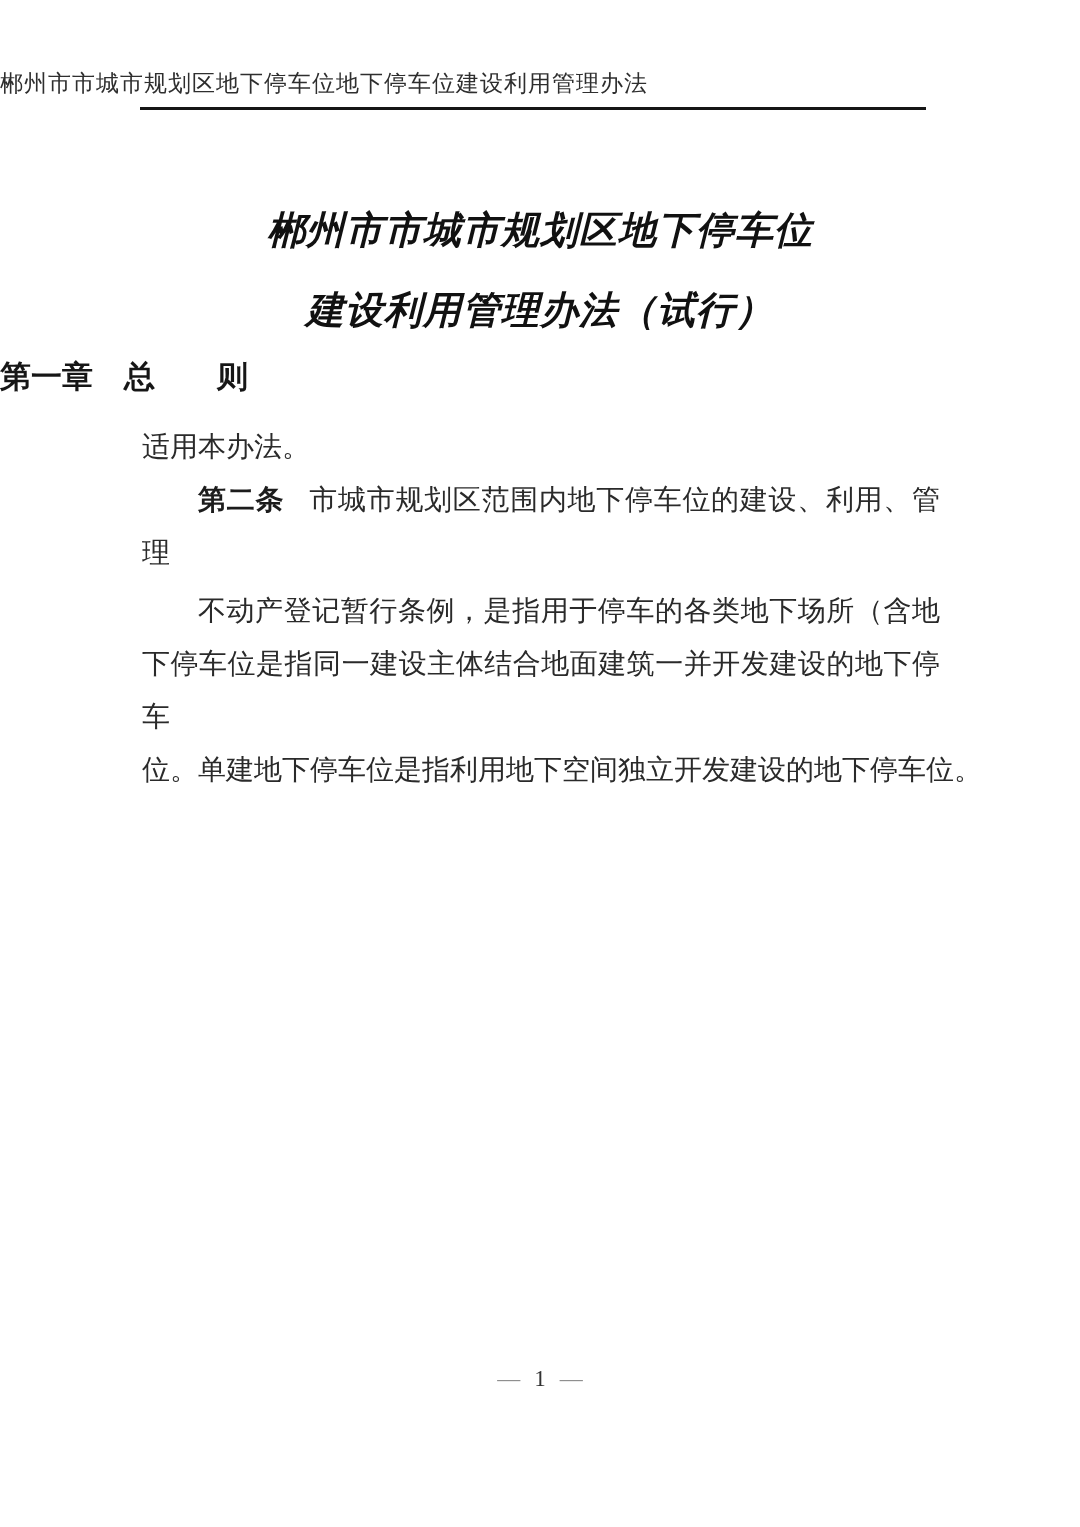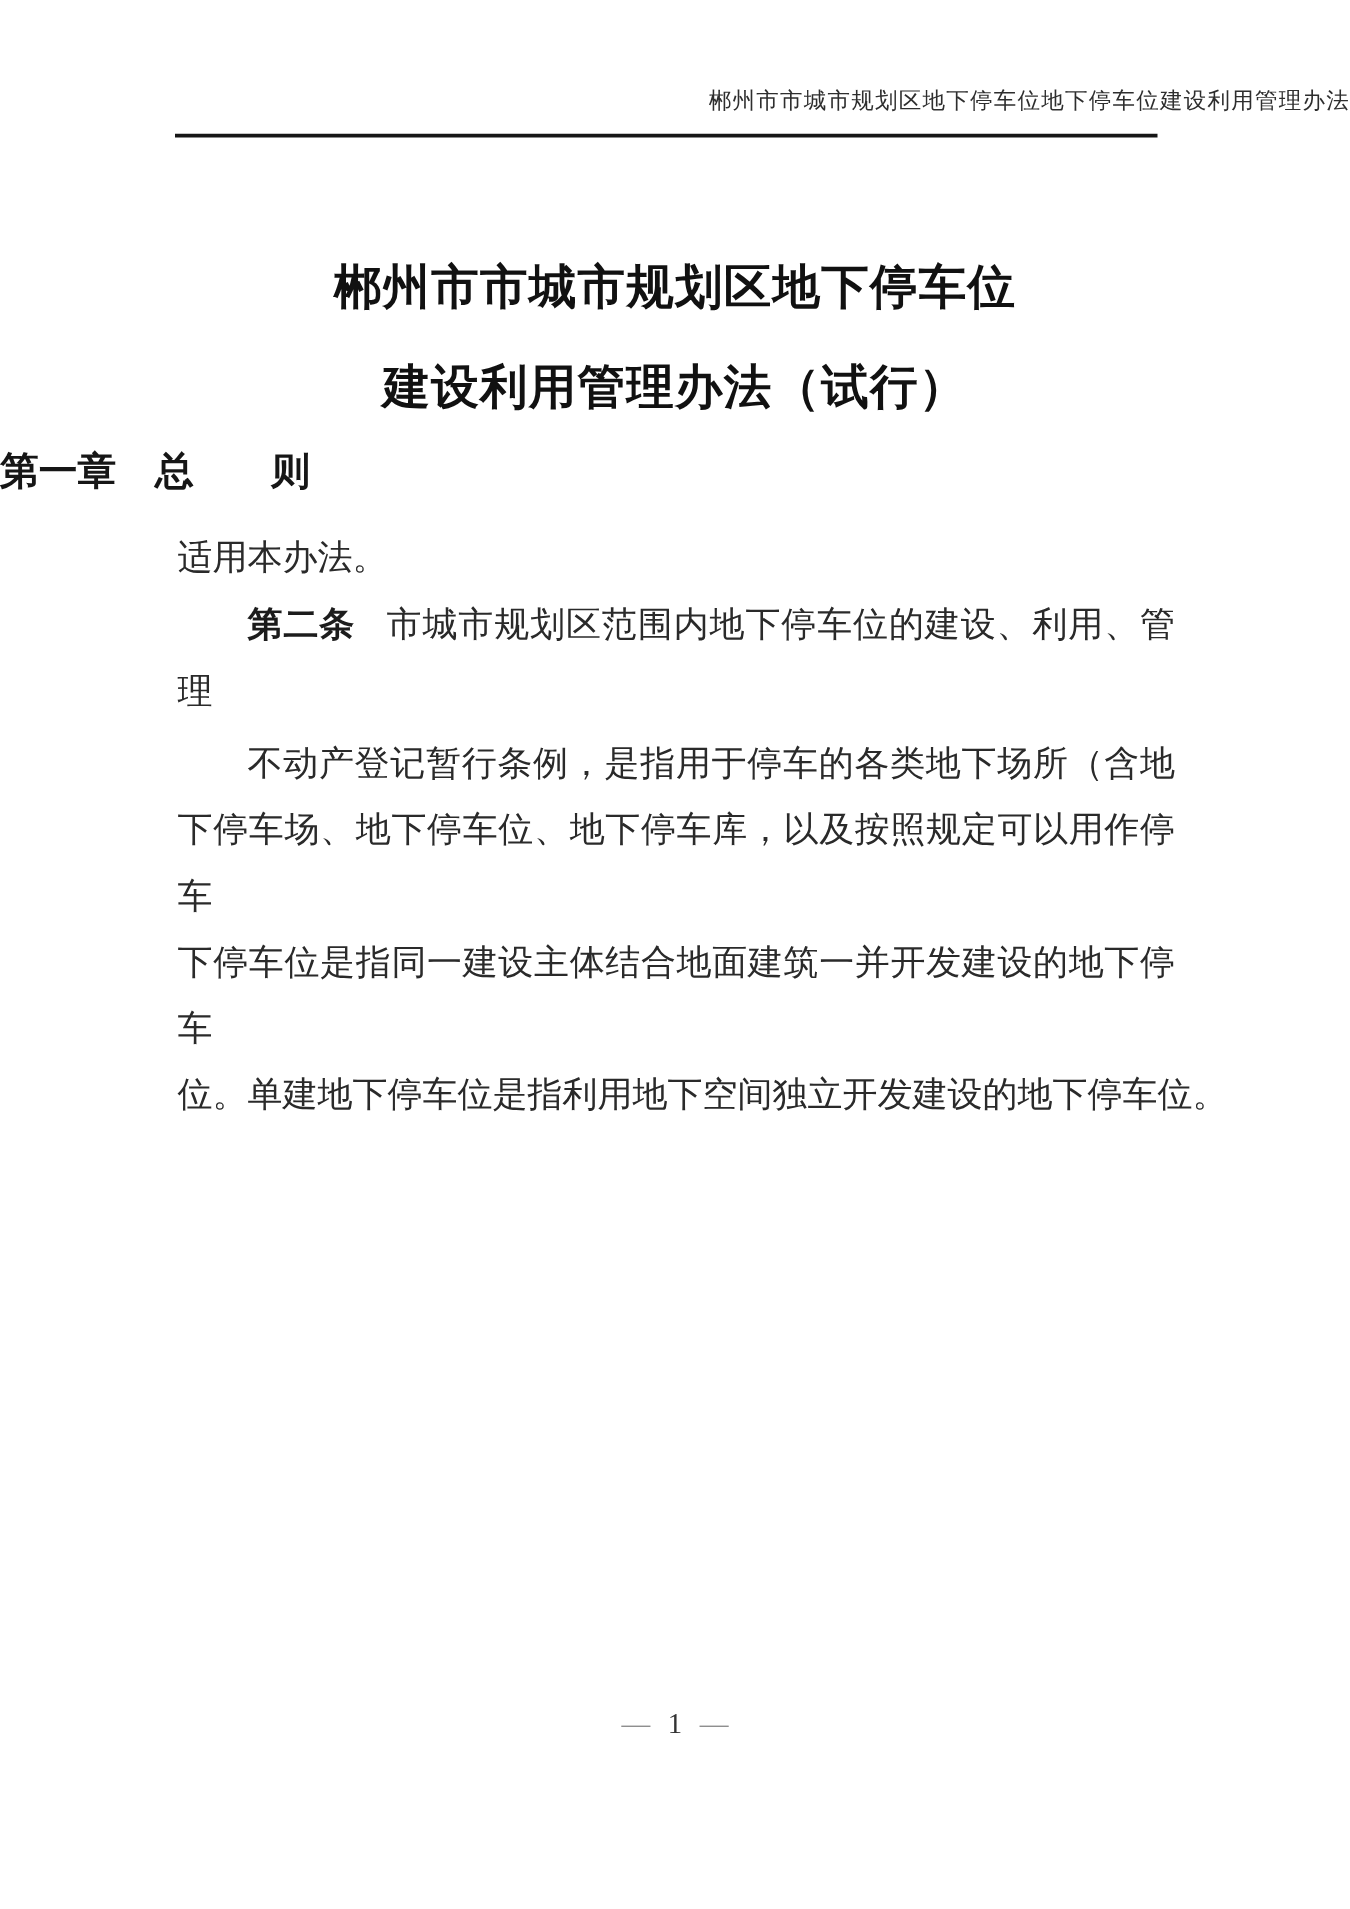--- a/index.html
+++ b/index.html
@@ -16,22 +16,22 @@
     overflow: hidden;
     font-family: "Liberation Serif", "DejaVu Serif", serif;
     color: #262626;
   }
   
   .running-header {
     position: absolute;
     top: 68px;
     left: 0;
     right: 0;
-    text-align: right;
-    font-size: 18px;
+    text-align: left;
+    font-size: 23px;
     letter-spacing: 1px;
     color: #2e2e2e;
     font-family: "Liberation Serif", "DejaVu Serif", serif;
   }
   .header-rule {
     position: absolute;
     top: 107px;
     left: 140px;
     width: 786px;
     height: 3px;
@@ -39,20 +39,21 @@
   }
   
   .doc-title {
     position: absolute;
     top: 190px;
     left: 0;
     right: 0;
     text-align: center;
     font-weight: bold;
     color: #111111;
+    font-style: italic;
   }
   .title-line {
     font-size: 38px;
     line-height: 80px;
     height: 80px;
     font-family: "Liberation Serif", "DejaVu Serif", serif;
     letter-spacing: 1px;
   }
   
   .chapter {
@@ -132,21 +133,20 @@
 
   <div class="chapter">第一章　总　　则</div>
 
   <div class="body-text">
       <div class="para">
         <div class="line">适用本办法。</div>
         <div class="line full first"><span class="lead">第二条</span>市城市规划区范围内地下停车位的建设、利用、管理</div>
       </div>
       <div class="para">
         <div class="line full first">不动产登记暂行条例，是指用于停车的各类地下场所（含地</div>
-        <div class="line full">下停车场、地下停车位、地下停车库，以及按照规定可以用作停车</div>
         <div class="line full">下停车位是指同一建设主体结合地面建筑一并开发建设的地下停车</div>
         <div class="line">位。单建地下停车位是指利用地下空间独立开发建设的地下停车位。</div>
       </div>
     </div>
 
   <div class="footer">
     <span class="dash">—</span><span class="pagenum">1</span><span class="dash">—</span>
   </div>
 
 </div>

